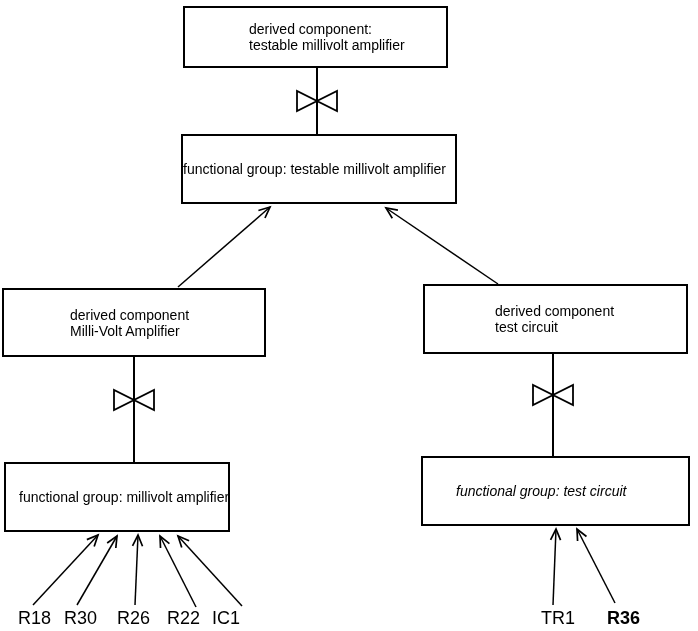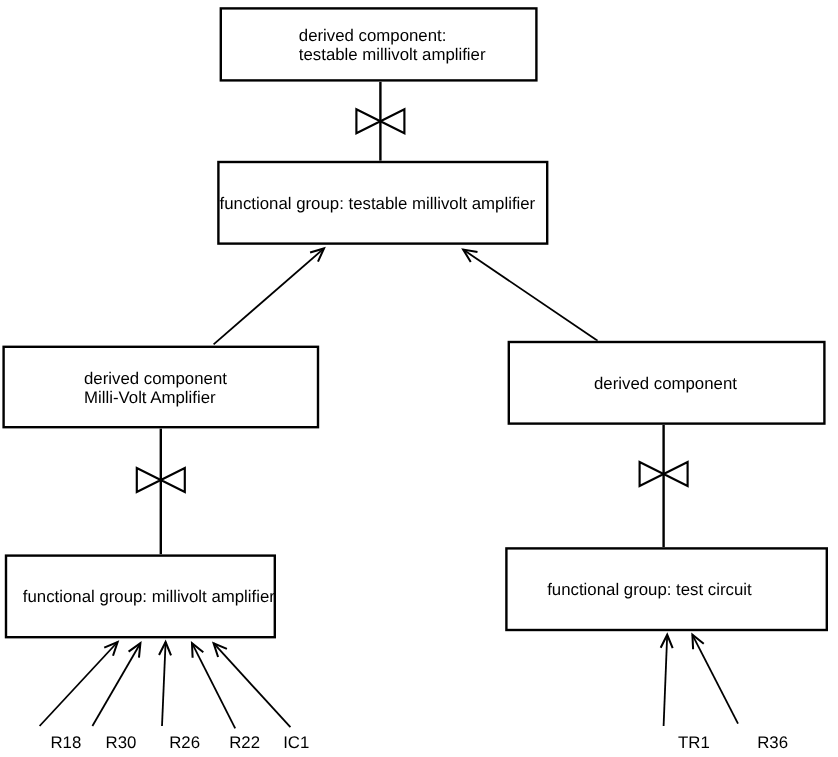--- a/index.html
+++ b/index.html
@@ -23,29 +23,29 @@
     justify-content: center;
     font-size: 14px;
     line-height: 16px;
     white-space: nowrap;
   }
   #box-top-derived      { left: 183px; top: 6px;   width: 265px; height: 62px; padding-left: 64px; }
   #box-top-functional   { left: 181px; top: 134px; width: 276px; height: 70px; }
   #box-left-derived     { left: 2px;   top: 288px; width: 264px; height: 69px; padding-left: 66px; }
   #box-right-derived    { left: 423px; top: 284px; width: 265px; height: 70px; padding-left: 70px; }
   #box-left-functional  { left: 4px;   top: 462px; width: 226px; height: 70px; padding-left: 13px; }
-  #box-right-functional { left: 421px; top: 456px; width: 269px; height: 70px; padding-left: 33px; }
-  .leaf { position: absolute; font-size: 14px; line-height: 14px; margin-left: 24px; }
+  #box-right-functional { left: 421px; top: 456px; width: 269px; height: 70px; padding-left: 33px; font-style: italic; }
+  .leaf { position: absolute; font-size: 18px; line-height: 14px; }
   #leaf-r18 { left: 18px;  top: 611px; }
   #leaf-r30 { left: 64px;  top: 611px; }
   #leaf-r26 { left: 117px; top: 611px; }
   #leaf-r22 { left: 167px; top: 611px; }
   #leaf-ic1 { left: 212px; top: 611px; }
   #leaf-tr1 { left: 541px; top: 611px; }
-  #leaf-r36 { left: 607px; top: 611px; }
+  #leaf-r36 { left: 607px; top: 611px; font-weight: bold; }
 </style>
 </head>
 <body>
 
 <div class="canvas">
 
   <svg class="connectors" width="698" height="631" viewBox="0 0 698 631">
     <defs>
       <marker id="openArrow" markerUnits="userSpaceOnUse" markerWidth="28" markerHeight="28" refX="0" refY="0" orient="auto" viewBox="-14 -14 28 28">
         <path d="M -11 -5 L 0 0 L -11 5" fill="none" stroke="#000000" stroke-width="1.7"></path>
@@ -82,20 +82,21 @@
     <div>functional group: testable millivolt amplifier</div>
   </div>
 
   <div class="box" id="box-left-derived">
     <div>derived component</div>
     <div>Milli-Volt Amplifier</div>
   </div>
 
   <div class="box" id="box-right-derived">
     <div>derived component</div>
+    <div>test circuit</div>
   </div>
 
   <div class="box" id="box-left-functional">
     <div>functional group: millivolt amplifier</div>
   </div>
 
   <div class="box" id="box-right-functional">
     <div>functional group: test circuit</div>
   </div>
 

